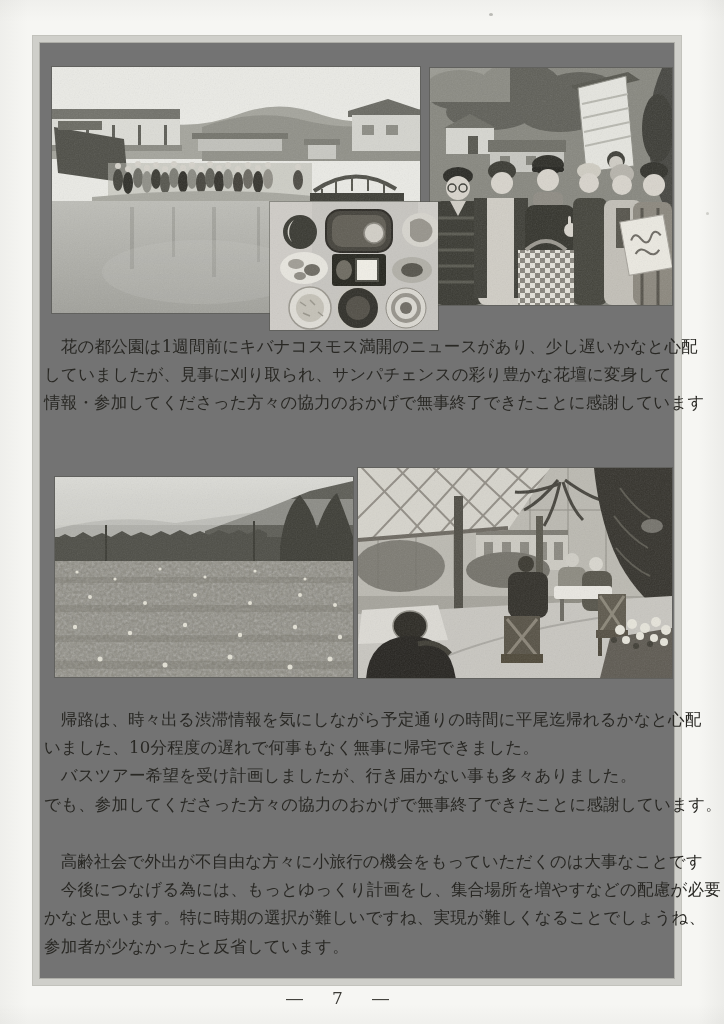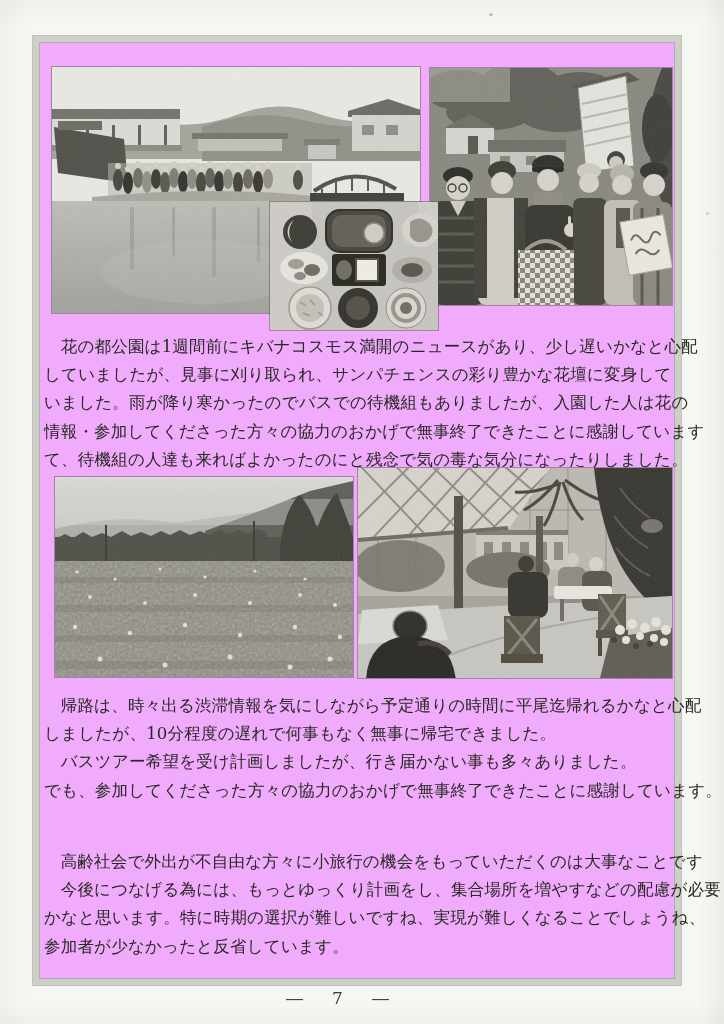--- a/index.html
+++ b/index.html
@@ -13,35 +13,35 @@
     background:
       linear-gradient(90deg, rgba(120,120,115,.06) 0, rgba(0,0,0,0) 28px),
       linear-gradient(270deg, rgba(120,120,115,.08) 0, rgba(0,0,0,0) 26px),
       linear-gradient(180deg, rgba(120,120,115,.05) 0, rgba(0,0,0,0) 22px),
       linear-gradient(0deg, rgba(120,120,115,.05) 0, rgba(0,0,0,0) 20px);
   }
   .frame{
     position:absolute;left:33px;top:36px;width:636px;height:937px;
     border:6px solid #cfcfca;
     box-shadow:inset 0 0 0 1px #aeaea8, 0 0 0 1px #c2c2bc;
-    background:#f0abfc;
+    background:#737373;
   }
   .frame-inner{position:absolute;inset:0;}
   .ph{position:absolute;box-shadow:0 0 0 1px rgba(75,75,68,.45);overflow:hidden;background:#b8b8b2;}
   .ph svg{display:block;width:100%;height:100%;}
   .ph-pond{left:13px;top:25px;width:368px;height:246px;}
   .ph-group{left:391px;top:26px;width:242px;height:237px;}
   .ph-food{left:231px;top:160px;width:168px;height:128px;z-index:3;}
   .ph-field{left:16px;top:435px;width:298px;height:200px;}
   .ph-greenhouse{left:319px;top:426px;width:314px;height:210px;}
   .tb{position:absolute;left:5px;right:3px;font-size:16.5px;line-height:28.2px;
       color:#292824;letter-spacing:.2px;}
   .tb p{margin:0;white-space:nowrap;}
   .tb-1{top:291px;}
-  .tb-2{top:650px;}
+  .tb-2{top:664px;}
   .tb-3{top:806px;}
   .footer{position:absolute;left:0;top:988px;width:724px;text-align:center;
           font-size:17px;color:#3c3b36;letter-spacing:1px;transform:translateX(-24px);}
   .footer span{padding:0 14px;}
   .speck{position:absolute;background:#8b8b85;border-radius:50%;opacity:.55;}
   .speck-a{left:489px;top:13px;width:4px;height:3px;}
   .speck-b{left:706px;top:212px;width:3px;height:3px;opacity:.35;}
 </style>
 </head>
 <body>
@@ -267,23 +267,21 @@
         <circle cx="136" cy="106" r="20" fill="#dad8d1" stroke="#8e8b83" stroke-width="1"></circle>
         <circle cx="136" cy="106" r="13" fill="none" stroke="#96938b" stroke-width="4"></circle>
         <circle cx="136" cy="106" r="6" fill="#6e6b63"></circle>
         <rect width="168" height="128" filter="url(#gC)" opacity="0.12"></rect>
       </svg>
     </div>
 
     <div class="tb tb-1">
       <p>　花の都公園は1週間前にキバナコスモス満開のニュースがあり、少し遅いかなと心配</p>
       <p>していましたが、見事に刈り取られ、サンパチェンスの彩り豊かな花壇に変身して</p>
-      <p>いました。雨が降り寒かったのでバスでの待機組もありましたが、入園した人は花の</p>
       <p>情報・参加してくださった方々の協力のおかげで無事終了できたことに感謝しています</p>
-      <p>て、待機組の人達も来ればよかったのにと残念で気の毒な気分になったりしました。</p>
     </div>
 
     <div class="ph ph-field">
       <svg viewBox="0 0 298 200" preserveAspectRatio="none">
         <defs>
           <linearGradient id="fs" x1="0" y1="0" x2="0" y2="1">
             <stop offset="0" stop-color="#dbdbd6"></stop>
               <stop offset="1" stop-color="#c3c3bd"></stop>
           </linearGradient>
           <filter id="gD" x="0" y="0" width="100%" height="100%">
@@ -432,21 +430,21 @@
           <circle cx="256" cy="172" r="3"></circle>
             <circle cx="278" cy="178" r="3"></circle>
             <circle cx="292" cy="176" r="3"></circle>
         </g>
         <rect width="314" height="210" filter="url(#gE)" opacity="0.14"></rect>
       </svg>
     </div>
 
     <div class="tb tb-2">
       <p>　帰路は、時々出る渋滞情報を気にしながら予定通りの時間に平尾迄帰れるかなと心配</p>
-      <p>しましたが、10分程度の遅れで何事もなく無事に帰宅できました。</p>
+      <p>いました、10分程度の遅れで何事もなく無事に帰宅できました。</p>
       <p>　バスツアー希望を受け計画しましたが、行き届かない事も多々ありました。</p>
       <p>でも、参加してくださった方々の協力のおかげで無事終了できたことに感謝しています。</p>
     </div>
 
     <div class="tb tb-3">
       <p>　高齢社会で外出が不自由な方々に小旅行の機会をもっていただくのは大事なことです</p>
       <p>　今後につなげる為には、もっとゆっくり計画をし、集合場所を増やすなどの配慮が必要</p>
       <p>かなと思います。特に時期の選択が難しいですね、実現が難しくなることでしょうね、</p>
       <p>参加者が少なかったと反省しています。</p>
     </div>

